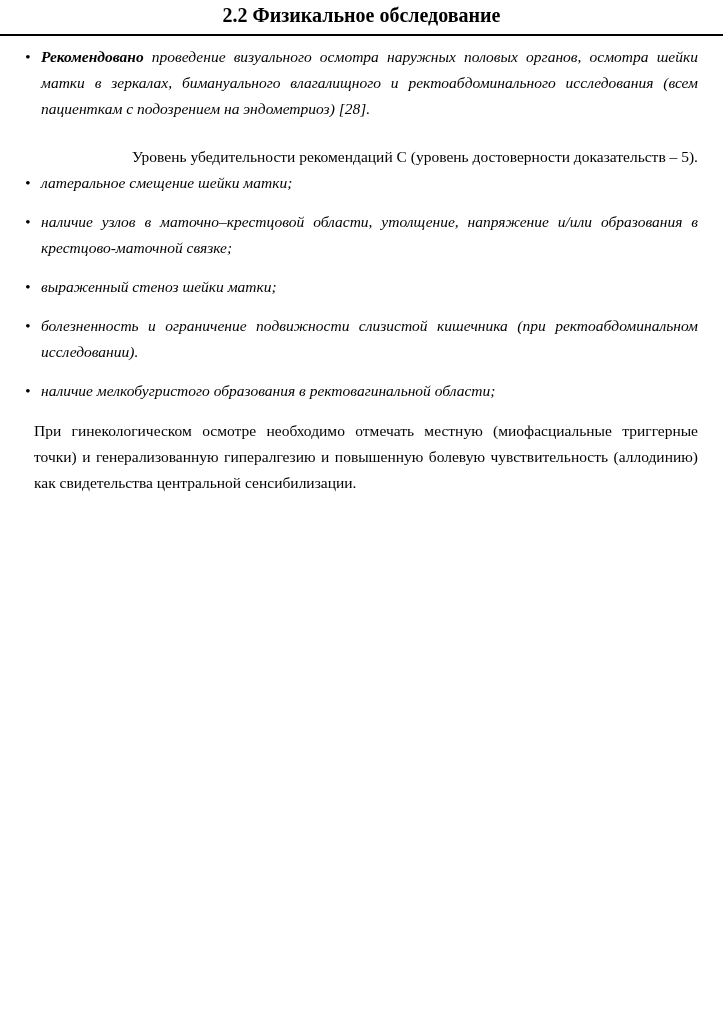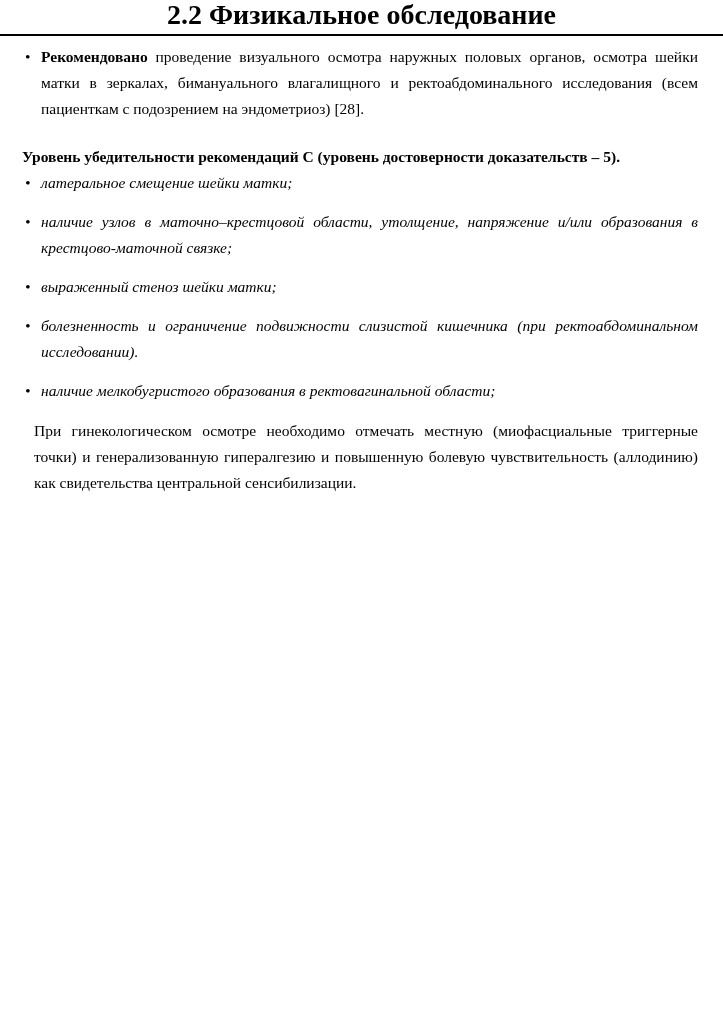--- a/index.html
+++ b/index.html
@@ -17,21 +17,21 @@
     overflow: hidden;
   }
   .page {
     width: 723px;
     height: 1024px;
     box-sizing: border-box;
   }
   .title {
     margin: 0;
     padding: 1px 0 5px 0;
-    font-size: 28px;
+    font-size: 20px;
     line-height: 28px;
     font-weight: bold;
     text-align: center;
     border-bottom: 2px solid #000000;
   }
   .content {
     padding: 8px 25px 0 22px;
   }
   .bold { font-weight: bold; }
 
@@ -45,26 +45,26 @@
     padding-left: 19px;
     text-align: justify;
   }
   ul.bullet-list > li::before {
     content: "\2022";
     position: absolute;
     left: 3px;
     top: 0;
   }
 
-  .rec-list { margin-top: 8px; }
+  .rec-list { margin-top: 8px; font-style: italic; }
 
   .evidence {
     margin: 22px 0 0 0;
-    font-weight: bold;
-    text-align: left;
+    font-weight: normal;
+    text-align: right;
   }
   .comments {
     margin: 22px 0 0 0;
     text-align: justify;
   }
   .findings {
     margin-top: 18px;
   }
   .findings > li {
     margin-bottom: 13px;

